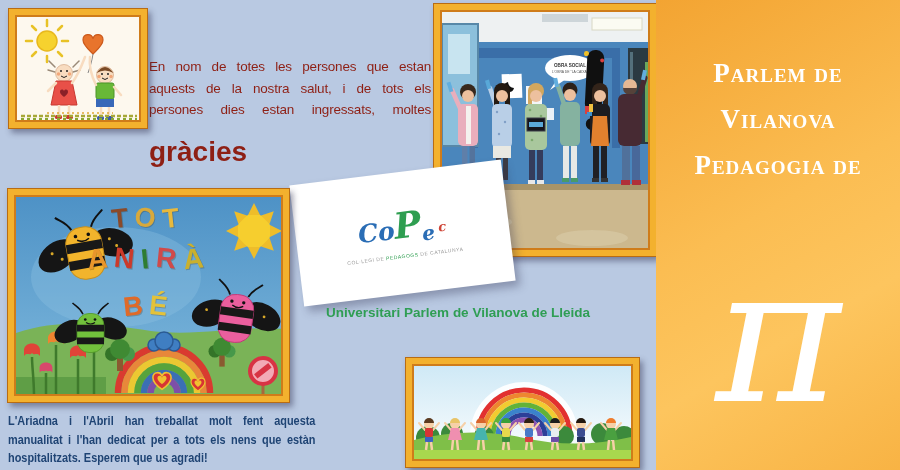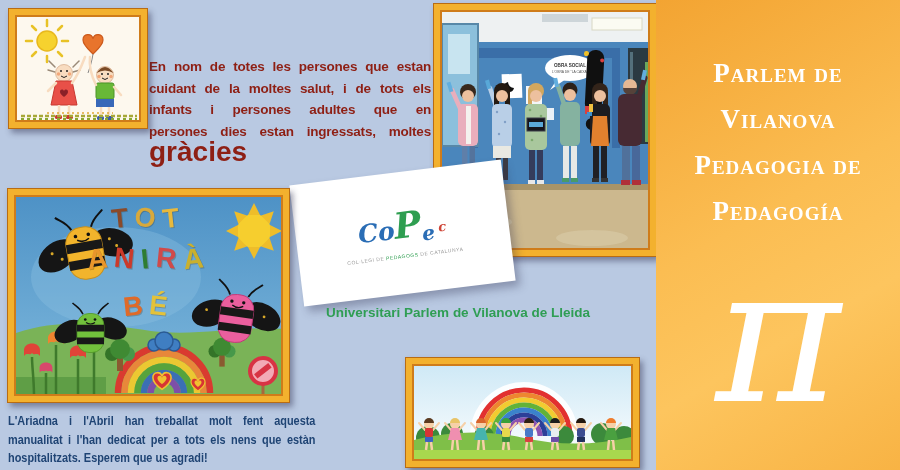--- a/index.html
+++ b/index.html
@@ -16,21 +16,21 @@
   .frame-inner{width:100%;height:100%;border:2px solid var(--frame-edge);overflow:hidden;position:relative;background:#fff;}
   .frame-inner svg{display:block;}
 
   #children-drawing{left:8px;top:8px;width:140px;height:121px;}
   #staff-photo{left:433px;top:3px;width:224px;height:254px;}
   #artwork{left:7px;top:188px;width:283px;height:215px;}
   #rainbow-drawing{left:405px;top:357px;width:235px;height:111px;}
 
   
   .thanks{position:absolute;left:149px;top:56px;width:282px;color:var(--dark-red);
-          font-weight:bold;font-size:13.5px;line-height:21.5px;letter-spacing:-.2px;}
+          font-weight:normal;font-size:13.5px;line-height:21.5px;letter-spacing:-.2px;}
   .thanks .jline{text-align:justify;text-align-last:justify;}
   .thanks-big{position:absolute;left:149px;top:136px;width:282px;text-align:left;
           color:var(--dark-red);font-weight:bold;font-size:28px;}
 
   .credit{position:absolute;left:8px;top:412px;width:366px;color:var(--navy);
           font-weight:bold;font-size:13px;line-height:18.5px;
           transform:scaleX(.84);transform-origin:0 0;}
   .credit .jline{text-align:justify;text-align-last:justify;}
   .credit .lline{text-align:left;}
 
@@ -68,22 +68,21 @@
   #word2{top:46px;font-size:28px;}
   #word3{top:94px;}
 </style>
 </head>
 <body>
 
 <div class="poster">
 
   <div class="thanks">
     <div class="jline">En nom de totes les persones que estan</div>
-    <div class="jline">cuidant de la moltes salut, i de tots els</div>
-    <div class="jline">infants i persones adultes que en</div>
+    <div class="jline">aquests de la nostra salut, i de tots els</div>
     <div class="jline">persones dies estan ingressats, moltes</div>
   </div>
   <div class="thanks-big">gràcies</div>
 
   <div class="frame" id="children-drawing">
     <div class="frame-inner" style="background:#fdf8ee;">
       <svg width="124" height="104" viewBox="0 0 124 104">
         <g>
           <circle cx="30" cy="24" r="10" fill="#f6d22e" stroke="#e8b81c" stroke-width="1.5"></circle>
           <g stroke="#e8c226" stroke-width="2.5" stroke-linecap="round">
@@ -518,18 +517,17 @@
         </g>
       </svg>
     </div>
   </div>
 
   <div class="panel">
     <div class="panel-title">
       <div>Parlem de</div>
       <div>Vilanova</div>
       <div>Pedagogia de</div>
-      <div>Pedagogía</div>
     </div>
     <div class="pi">π</div>
   </div>
 
 </div>
 
 </body></html>

